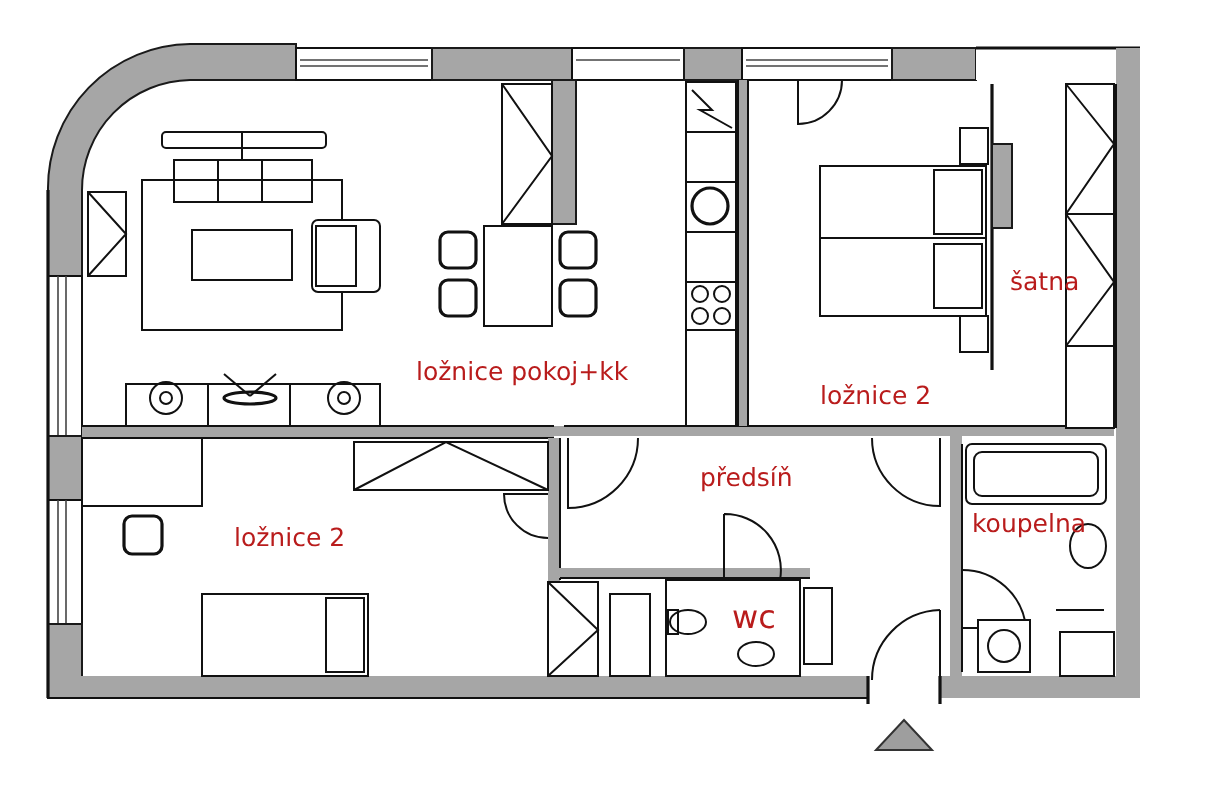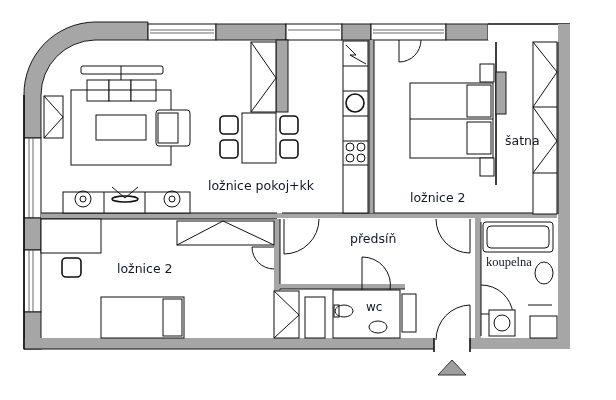--- a/index.html
+++ b/index.html
@@ -4,21 +4,21 @@
 <style>
   html, body { margin:0; padding:0; background:#ffffff; }
   body { width:616px; height:400px; overflow:hidden; position:relative; font-family:"DejaVu Sans", sans-serif; }
   #plan { position:absolute; left:0; top:0; width:616px; height:400px; }
   .wall { fill:#a6a6a6; stroke:#1a1a1a; stroke-width:1; }
   .wallnb { fill:#a6a6a6; stroke:none; }
   .ln { fill:none; stroke:#111; stroke-width:1; }
   .ln2 { fill:none; stroke:#111; stroke-width:1.6; }
   .thin { fill:none; stroke:#444; stroke-width:0.8; }
   .furn { fill:#fff; stroke:#111; stroke-width:1; }
-  .room-label { position:absolute; font-size:12.5px; color:#0f172a; white-space:nowrap; line-height:1; }
+  .room-label { position:absolute; font-size:12.5px; color:#b91c1c; white-space:nowrap; line-height:1; }
 </style>
 </head>
 <body>
 
 <div>
 <svg id="plan" viewBox="0 0 616 400" xmlns="http://www.w3.org/2000/svg">
 
   <path class="wall" d="M148,22 L148,40 L95,40 A55,55 0 0 0 41,95 L41,138 L24,138 L24,95 A72,72 0 0 1 95,22 Z"></path>
 
   <g>
@@ -189,15 +189,15 @@
   <rect class="furn" x="530" y="316" width="27" height="22"></rect>
 
   <polygon points="438,375 466,375 452,360" fill="#9e9e9e" stroke="#333" stroke-width="1"></polygon>
 </svg>
 
 <span class="room-label" style="left:208px; top:180px;">ložnice pokoj+kk</span>
 <span class="room-label" style="left:410px; top:164px;margin-top:28px;">ložnice 2</span>
 <span class="room-label" style="left:505px; top:135px;">šatna</span>
 <span class="room-label" style="left:117px; top:263px;">ložnice 2</span>
 <span class="room-label" style="left:350px; top:233px;text-align:center;">předsíň</span>
-<span class="room-label" style="left:486px; top:256px;font-family:Liberation Serif, serif;">koupelna</span>
-<span class="room-label" style="left:366px; top:301px; font-size:12px;">wc</span>
+<span class="room-label" style="left:486px; top:256px;">koupelna</span>
+<span class="room-label" style="left:366px; top:301px; font-size:16px;">wc</span>
 </div>
 
 </body></html>

